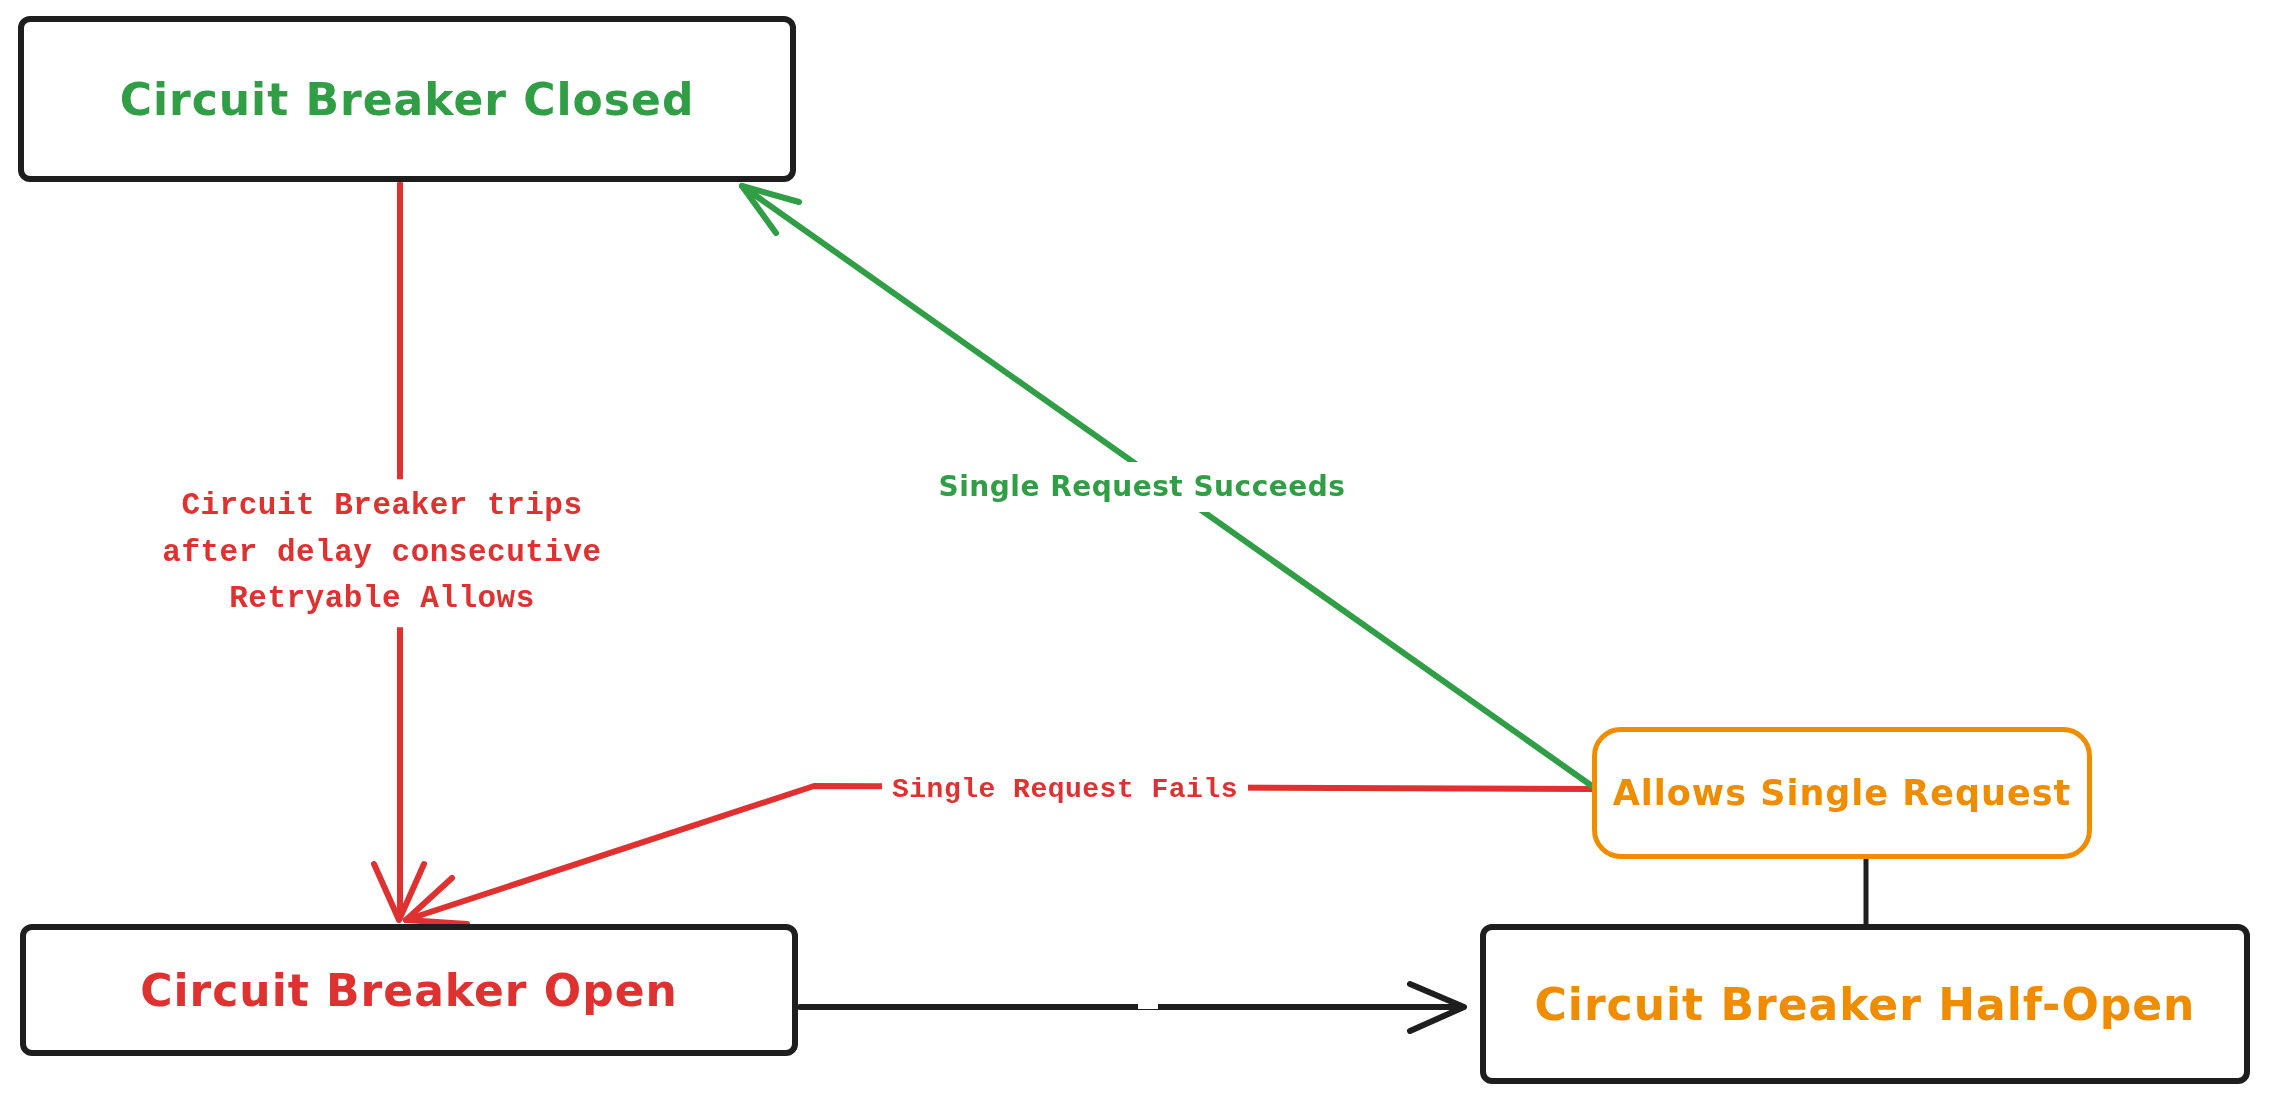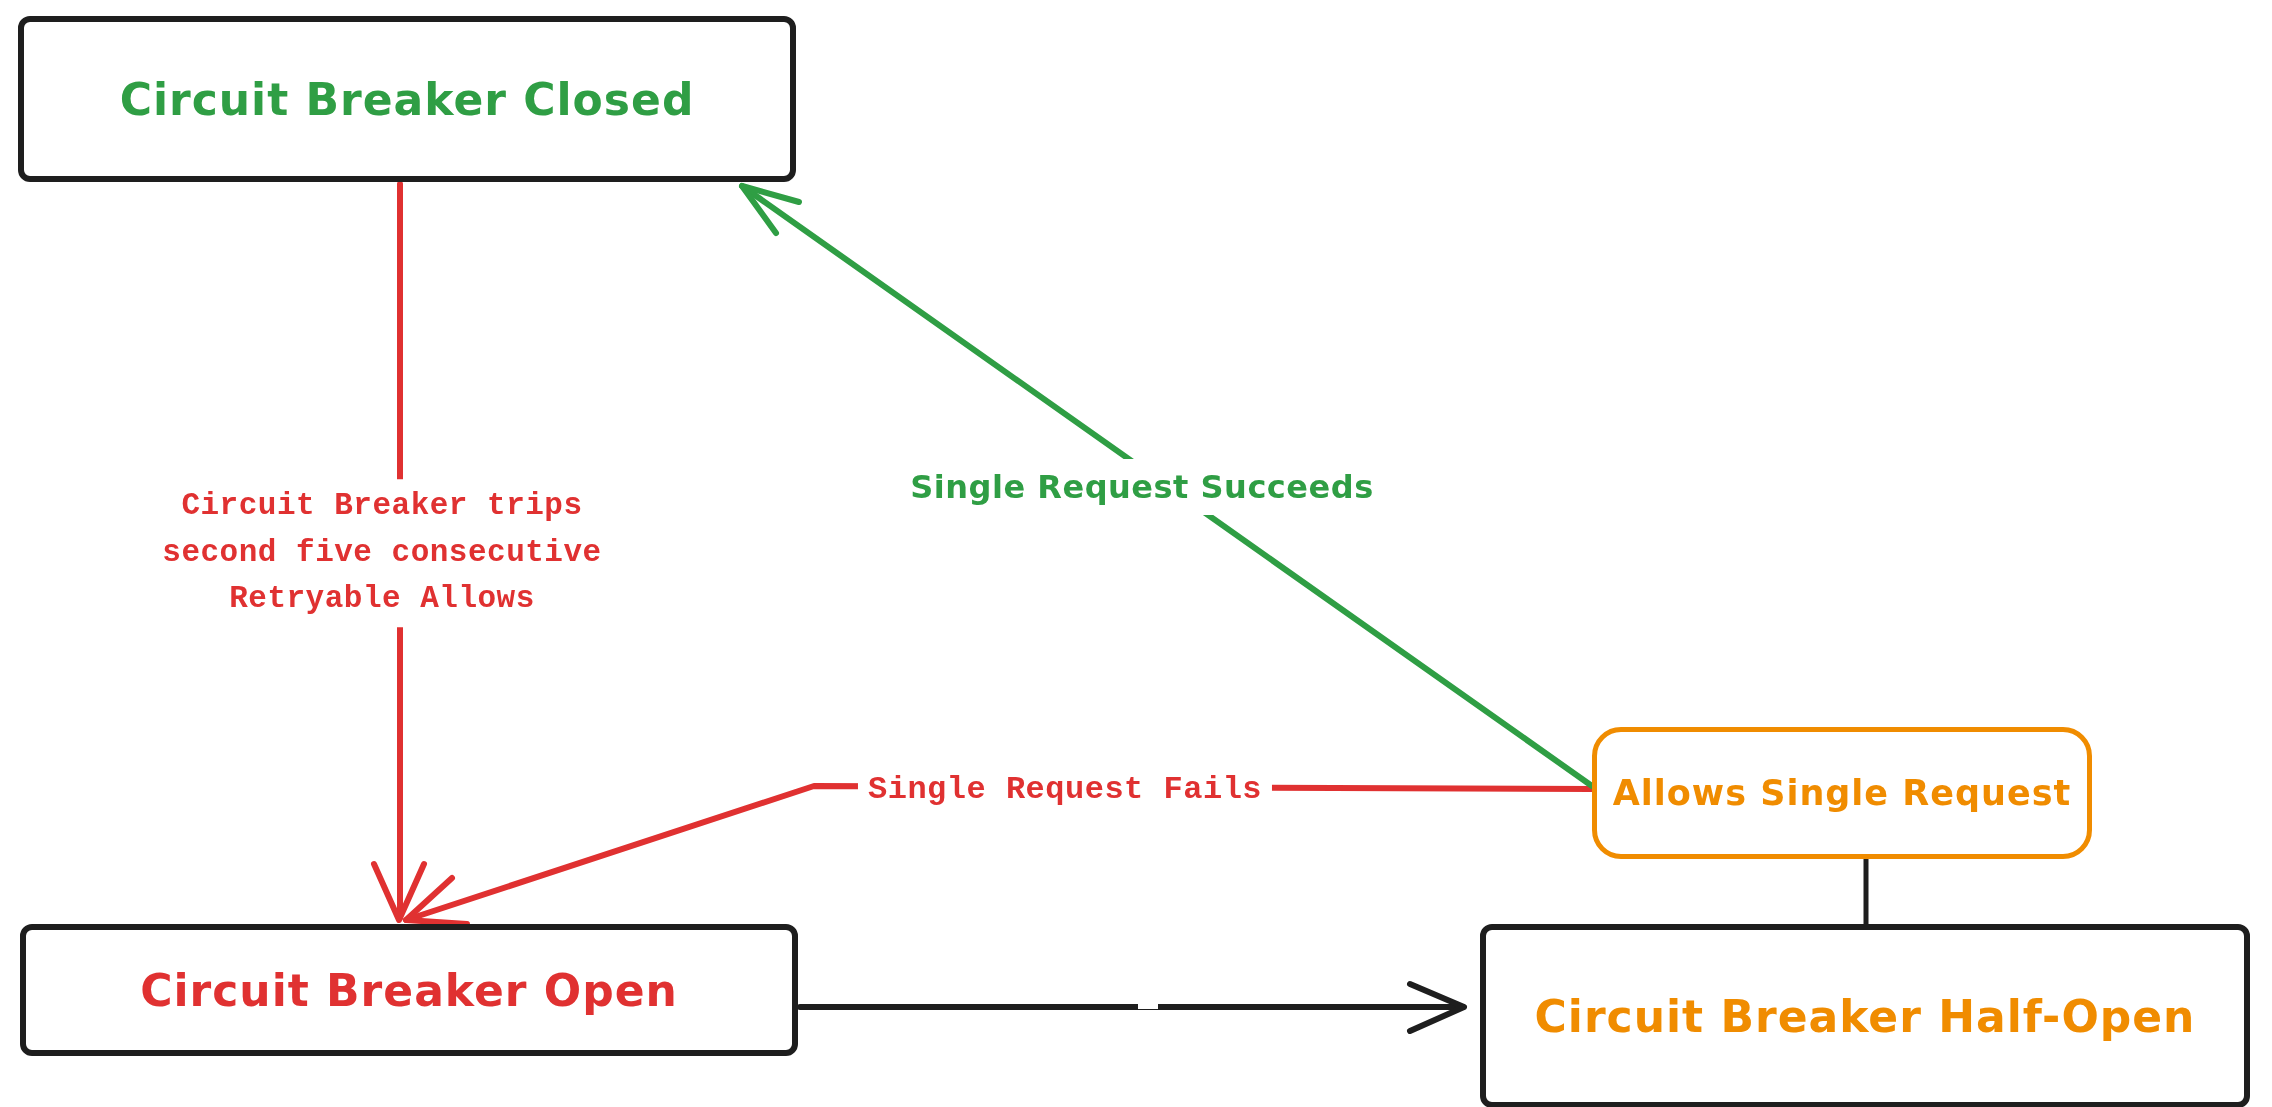--- a/index.html
+++ b/index.html
@@ -23,36 +23,36 @@
     background:var(--bg);
     border:6px solid var(--ink);
     border-radius:12px;
     display:flex;align-items:center;justify-content:center;
     box-sizing:border-box;
     text-align:center;
   }
   .node-title{font-size:44px;font-weight:bold;letter-spacing:1px;white-space:nowrap;}
   .node.closed  {left:18px;  top:16px;  width:778px; height:166px;}
   .node.open    {left:20px;  top:924px; width:778px; height:132px;}
-  .node.halfopen{left:1480px;top:924px; width:770px; height:184px;}
+  .node.halfopen{left:1480px;top:924px; width:770px; height:160px;}
   .node.allows{
     left:1592px;top:727px;width:500px;height:132px;
     border:5px solid var(--orange);
     border-radius:29px;
   }
   .node.closed  .node-title{color:var(--green);}
   .node.open    .node-title{color:var(--red);}
   .node.halfopen.node-title,.node.halfopen .node-title{color:var(--orange);}
   .node.allows .node-title{color:var(--orange);font-size:35px;}
   .edge-label{
     position:absolute;
     transform:translate(-50%,-50%);
     background:var(--bg);
     padding:4px 10px;
-    font-size:32px;font-weight:bold;
+    font-size:28px;font-weight:bold;
     letter-spacing:0.5px;
     text-align:center;
     line-height:1.5;
     white-space:nowrap;
   }
   .edge-label.red{color:var(--red);font-family:Liberation Mono, monospace;}
   .edge-label.green{color:var(--green);}
   .edge-label.ink{color:var(--ink);}
   .lbl-trip    {left:382px; top:553px; font-size:31px;}
   .lbl-succeeds{left:1142px;top:487px;}
@@ -93,21 +93,21 @@
   <div class="node halfopen">
     <span class="node-title">Circuit Breaker Half-Open</span>
   </div>
 
   <div class="node allows">
     <span class="node-title">Allows Single Request</span>
   </div>
 
   <div class="edge-label red lbl-trip">
     <span class="lbl-line">Circuit Breaker trips</span>
-    <span class="lbl-line">second five consecutive</span>
+    <span class="lbl-line">after delay consecutive</span>
     <span class="lbl-line">Retryable Allows</span>
   </div>
 
   <div class="edge-label green lbl-succeeds">Single Request Succeeds</div>
 
   <div class="edge-label red lbl-fails">Single Request Fails</div>
 
   <div class="edge-label ink lbl-delay">
   </div>
 

